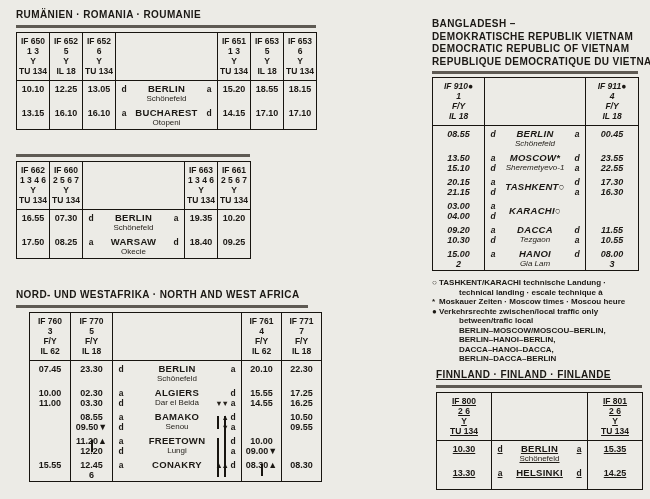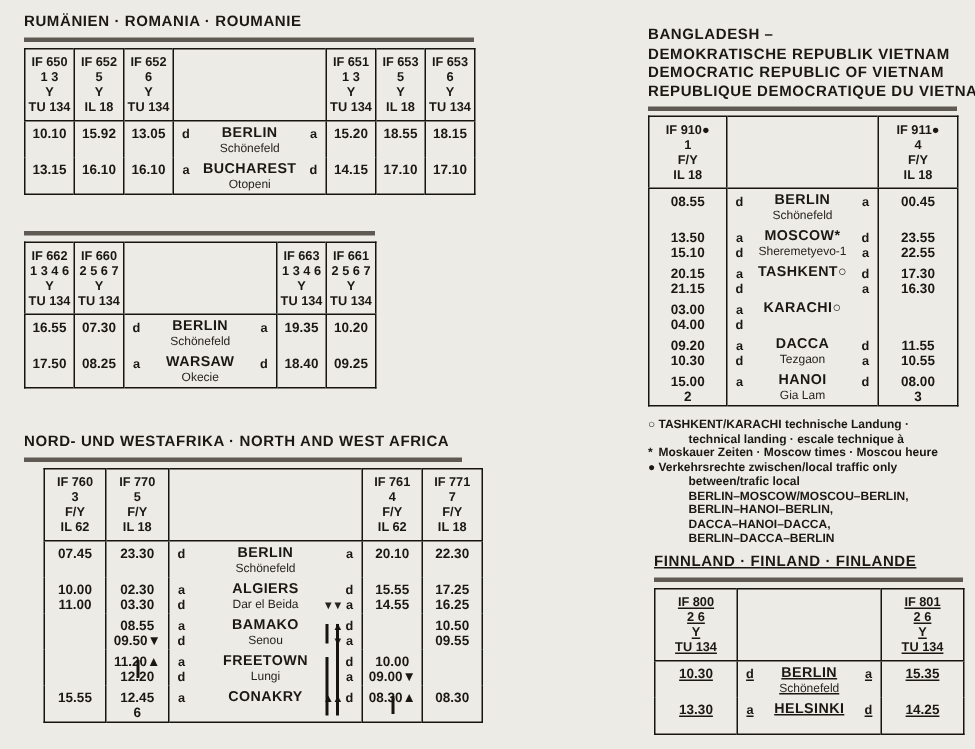--- a/index.html
+++ b/index.html
@@ -20,21 +20,21 @@
   .block td{padding:3px 0 1px;}
   .ln{height:10px;line-height:10px;font-size:9px;text-align:center;white-space:nowrap;}
   .cw{display:flex;padding:0 3px;}
   .lcol,.rcol{width:10px;flex:none;}
   .sl{font-size:8.5px;}
   .ccol{flex:1;min-width:0;}
   .ccol .ln{position:relative;}
   .city{font-size:9.5px;letter-spacing:.3px;}
   .sub{font-weight:400;font-size:8px;color:#27231d;}
   .mark{position:absolute;right:0;top:1px;font-size:7.5px;letter-spacing:-1px;}
-  .vc{display:flex;flex-direction:column;justify-content:flex-start;height:20px;}
+  .vc{display:flex;flex-direction:column;justify-content:center;height:20px;}
   .notes{margin-top:7px;font-size:8px;line-height:9.5px;}
   .note{display:flex;white-space:nowrap;}
   .nmark{width:7px;flex:none;}
   .note.ind{padding-left:7px;margin-left:20px;}
   .conn{position:absolute;width:1.5px;background:#17140f;}
 </style>
 </head>
 <body>
 
 <div class="section" style="left:16px;top:8px;width:300px;">
@@ -89,21 +89,21 @@
             <div class="hl">Y</div>
             <div class="hl">TU 134</div>
           </td>
     </tr>
     <tr class="block">
       <td>
             <div class="ln">10.10</div>
             <div class="ln"></div>
           </td>
       <td>
-            <div class="ln">15.92</div>
+            <div class="ln">12.25</div>
             <div class="ln"></div>
           </td>
       <td>
             <div class="ln">13.05</div>
             <div class="ln"></div>
           </td>
       <td>
             <div class="cw">
         <div class="lcol">
                 <div class="ln sl">d</div>
@@ -505,21 +505,21 @@
   <div class="conn" style="left:75px;top:152px;height:12px;"></div>
   <div class="conn" style="left:245px;top:176px;height:12px;"></div>
 </div>
 
 <div class="section" style="left:432px;top:18px;width:206px;">
   <div class="sec-title" style="line-height:12.5px;">BANGLADESH –</div>
   <div class="sec-title" style="line-height:12.5px;">DEMOKRATISCHE REPUBLIK VIETNAM</div>
   <div class="sec-title" style="line-height:12.5px;">DEMOCRATIC REPUBLIC OF VIETNAM</div>
   <div class="sec-title" style="line-height:12.5px;">REPUBLIQUE DEMOCRATIQUE DU VIETNAM</div>
   <div class="rule" style="margin:3px 0;"></div>
-  <table class="tt" style="width:206px;">
+  <table class="tt" style="width:206px;font-style:italic;">
     <colgroup>
         <col style="width:52px">
         <col style="width:101px">
         <col style="width:53px">
       </colgroup>
     <tbody>
         <tr class="hrow">
       <td>
             <div class="hl">IF 910●</div>
             <div class="hl">1</div>

